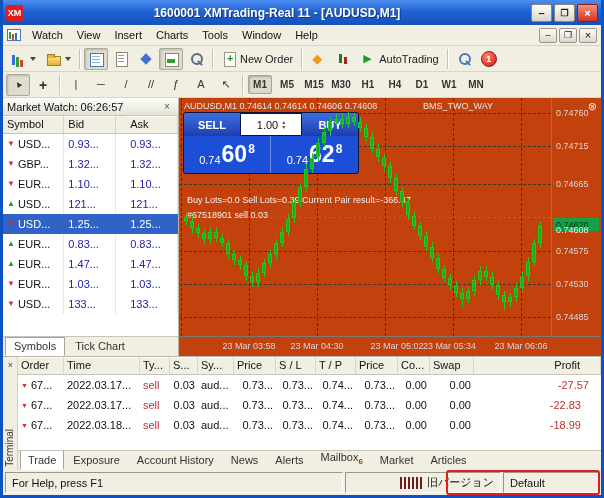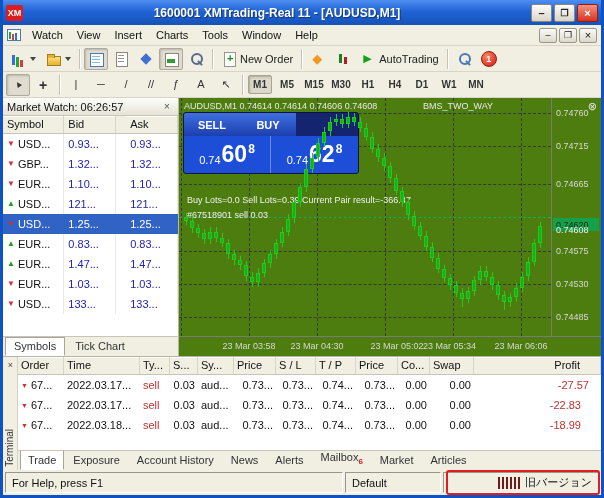--- a/index.html
+++ b/index.html
@@ -119,21 +119,21 @@
   .sym { font-size:11px; color:#111; }
   .num { font-size:11px; color:#2222aa; }
   .arr { font-size:8px; line-height:1; }
   .arr.up { color:#18a018; } .arr.down { color:#d03030; }
   .mw-tabs { height:20px; flex:0 0 20px; display:flex; align-items:flex-end; gap:1px; padding:0 2px;
              background:#f1efe2; border-top:1px solid #c8c4b8; }
   .mw-tab { padding:2px 8px 3px; font-size:11px; color:#333; border:1px solid transparent; }
   .mw-tab.active { background:#fff; border-color:#a8a496; border-bottom-color:#fff; }
 
   
-  .chart { flex:1 1 auto; position:relative; background:#4d7c0f; overflow:hidden; }
+  .chart { flex:1 1 auto; position:relative; background:#c2410c; overflow:hidden; }
   .plot { position:absolute; left:0; top:0; right:50px; bottom:20px; overflow:hidden; }
   .scale { position:absolute; right:0; top:0; width:50px; bottom:20px; border-left:1px solid #7a7a7a; }
   .taxis { position:absolute; left:0; right:0; bottom:0; height:20px; border-top:1px solid #7a7a7a; }
   .hgrid { position:absolute; left:0; right:0; height:0; border-top:1px dashed #383838; }
   .vgrid { position:absolute; top:0; bottom:0; width:0; border-left:1px dashed #383838; }
   .candle-wick { position:absolute; width:1px; background:#1ecb1e; }
   .candle-body { position:absolute; width:4px; background:#17b017; border:1px solid #1ecb1e; }
   .p-label { position:absolute; left:4px; font-size:9px; color:#d8d8d8; white-space:nowrap; }
   .p-ask { position:absolute; left:1px; right:2px; height:13px; background:#16a04a; color:#00290f;
            font-size:9px; display:flex; align-items:center; padding-left:3px; }
@@ -472,20 +472,27 @@
         <div class="ohlc">
           <span>AUDUSD,M1</span>&nbsp;<span>0.74614 0.74614 0.74606 0.74608</span>
         </div>
         <div class="ind-label">BMS_TWO_WAY</div>
         <div class="ov1">Buy Lots=0.0 Sell Lots=0.39 Current Pair result=-366.47</div>
         <div class="ov2">#67518901 sell 0.03</div>
 
         <div class="oneclick">
           <div class="oc-row1">
             <div class="oc-sell">SELL</div>
+            <div class="oc-lot">
+              <span>1.00</span>
+              <span class="oc-spin">
+                  <span>▴</span>
+                  <span>▾</span>
+                </span>
+            </div>
             <div class="oc-buy">BUY</div>
           </div>
           <div class="oc-row2">
             <div class="oc-price l">
               <span class="oc-base">0.74</span>
               <span class="oc-big">60</span>
               <span class="oc-pip">8</span>
             </div>
             <div class="oc-price">
               <span class="oc-base">0.74</span>
@@ -785,21 +792,21 @@
           <div class="term-tab">Alerts</div>
           <div class="term-tab">Mailbox<sub>6</sub></div>
           <div class="term-tab">Market</div>
           <div class="term-tab">Articles</div>
         </div>
     </div>
   </div>
 
   <div class="statusbar">
     <div class="ss help">For Help, press F1</div>
-    <div class="ss profile">Default</div>
     <div class="ss oldver">
       <span class="vbars"></span>
       <span>旧バージョン</span>
     </div>
+    <div class="ss profile">Default</div>
     <div class="annotation"></div>
   </div>
 
 </div>
 
 </body></html>

